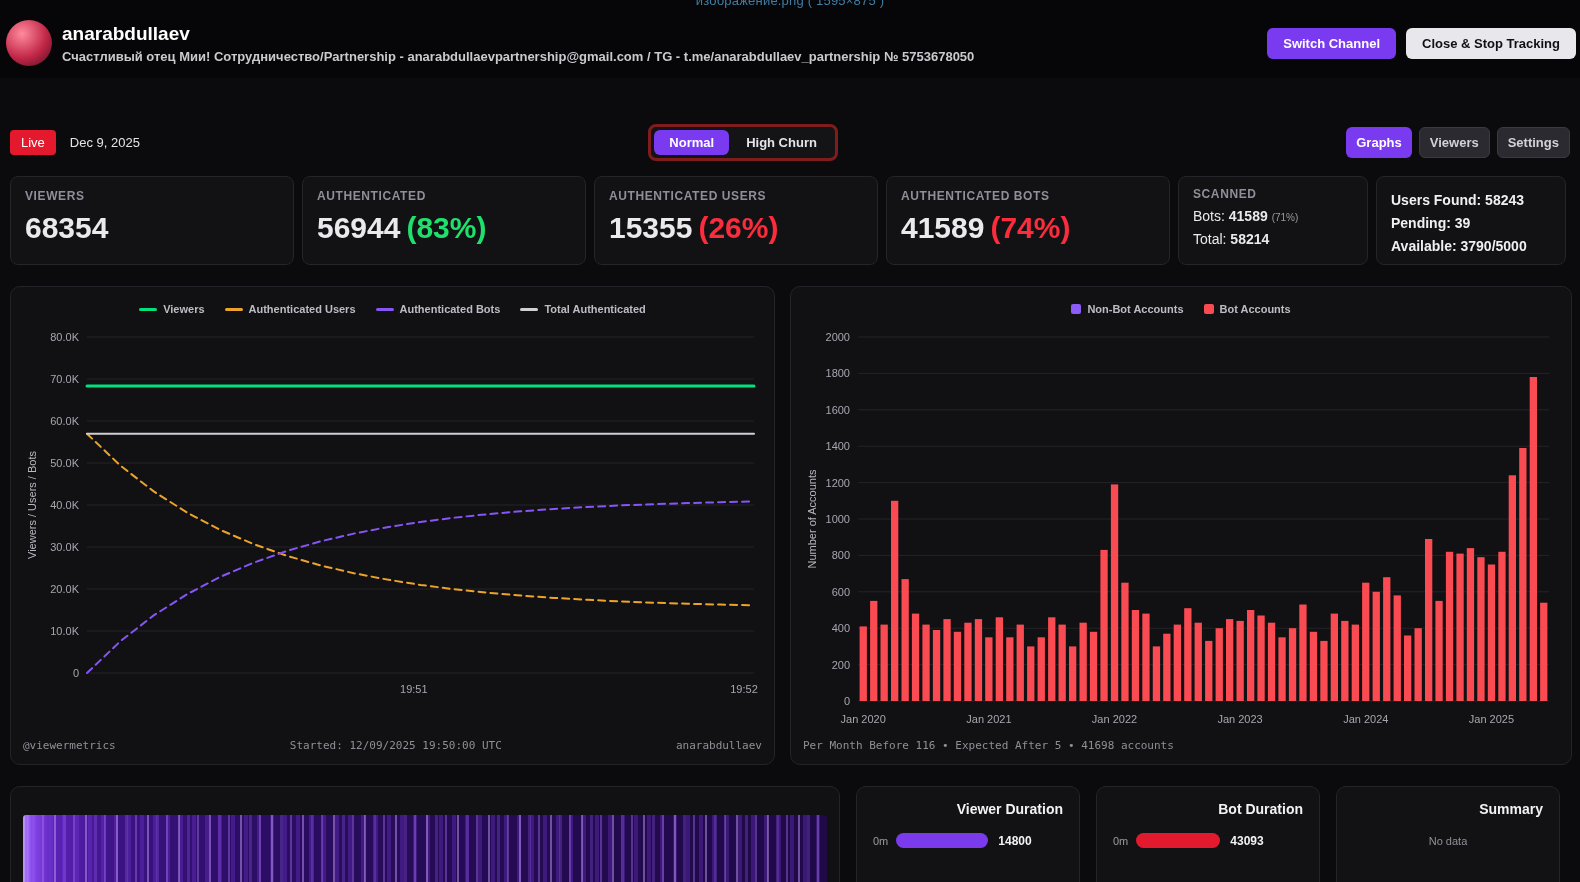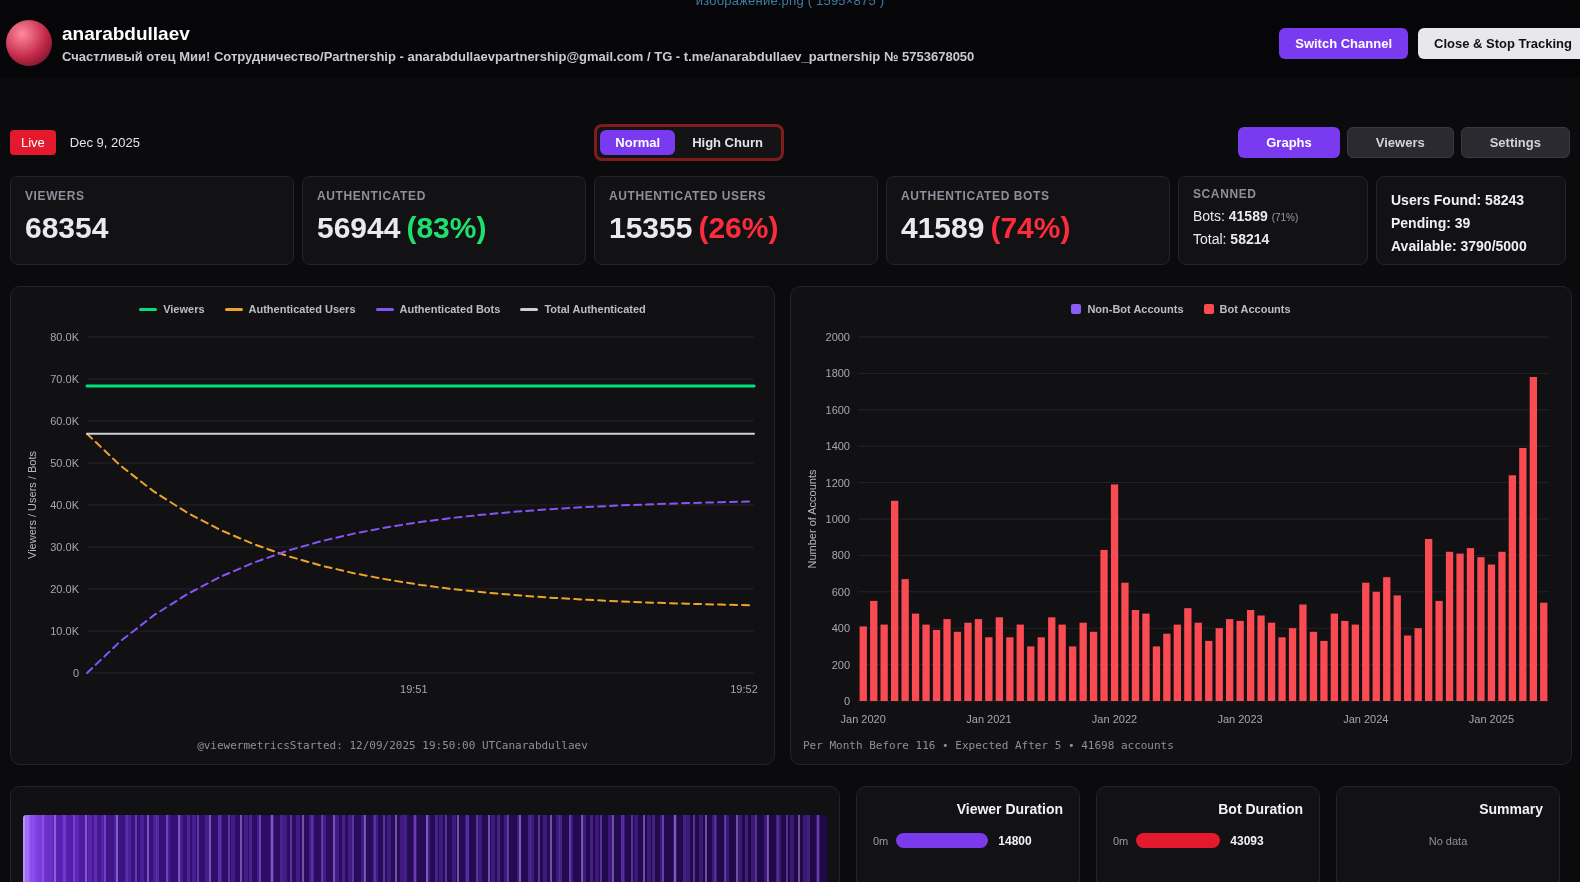--- a/index.html
+++ b/index.html
@@ -22,29 +22,29 @@
     padding:8px 0 0 6px; position:relative;
   }
   .avatar {
     width:46px; height:46px; border-radius:50%;
     background: radial-gradient(circle at 35% 30%, #ff8a9e, #c22748 55%, #5a1020 95%);
     flex:0 0 auto; margin-right:10px;
   }
   .hdr-text { display:flex; flex-direction:column; gap:4px; min-width:0; }
   .hdr-title { font-size:19px; font-weight:bold; color:#ffffff; }
   .hdr-sub { font-size:13px; font-weight:bold; color:#c9c9cf;text-align:right; }
-  .hdr-actions { margin-left:auto; display:flex; gap:10px; align-items:center; padding-right:0; }
+  .hdr-actions { margin-left:auto; display:flex; gap:10px; align-items:center; padding-right:12px; }
   .btn {
     border:none; border-radius:6px; font-family:inherit; font-size:13px; font-weight:bold;
     padding:8px 16px; cursor:pointer; white-space:nowrap;
   }
   .btn-purple { background:#7a3bf0; color:#fff; }
   .btn-light  { background:#e8e8ec; color:#101014; margin-right:-8px; }
   .btn-dark   { background:#2a2a30; color:#d2d2d8; border:1px solid #3a3a42; }
-  .btn.sm { padding:7px 28px; }
+  .btn.sm { padding:7px 10px; }
 
   
   .controls-row {
     margin:48px 10px 0 10px; height:32px;
     display:flex; align-items:center; justify-content:space-between;
   }
   .ctrl-left { display:flex; align-items:center; gap:14px; }
   .live-badge {
     background:#e5192d; color:#fff; font-size:13px; font-weight:normal;
     padding:5px 11px; border-radius:4px;
@@ -89,21 +89,21 @@
   }
   .line-panel { width:765px; }
   .bar-panel  { width:884px; }
   .legend { display:flex; justify-content:center; gap:20px; align-items:center; height:20px; flex:0 0 auto; }
   .legend-item { display:flex; align-items:center; gap:6px; font-size:11px; color:#bcbcc4; font-weight:bold; }
   .swatch-line { width:18px; height:3px; border-radius:2px; display:inline-block; }
   .swatch-sq   { width:10px; height:10px; border-radius:2px; display:inline-block; }
   svg { display:block; font-family:"Liberation Sans", sans-serif; }
   .chart-svg { margin-top:4px; flex:0 0 auto; }
   .panel-footer {
-    margin-top:auto; display:flex; justify-content:center;
+    margin-top:auto; display:flex; justify-content:space-between;
     font-family:"DejaVu Sans Mono", monospace; font-size:11px; color:#8f8f97;
   }
   .panel-footer.single { justify-content:flex-start; }
 
   
   .bottom-row { margin:21px 10px 0 10px; display:flex; gap:16px; }
   .heat-panel {
     width:830px; height:140px; background:#111114; border:1px solid #232329;
     border-radius:10px; padding:12px; display:flex; flex-direction:column;
   }

